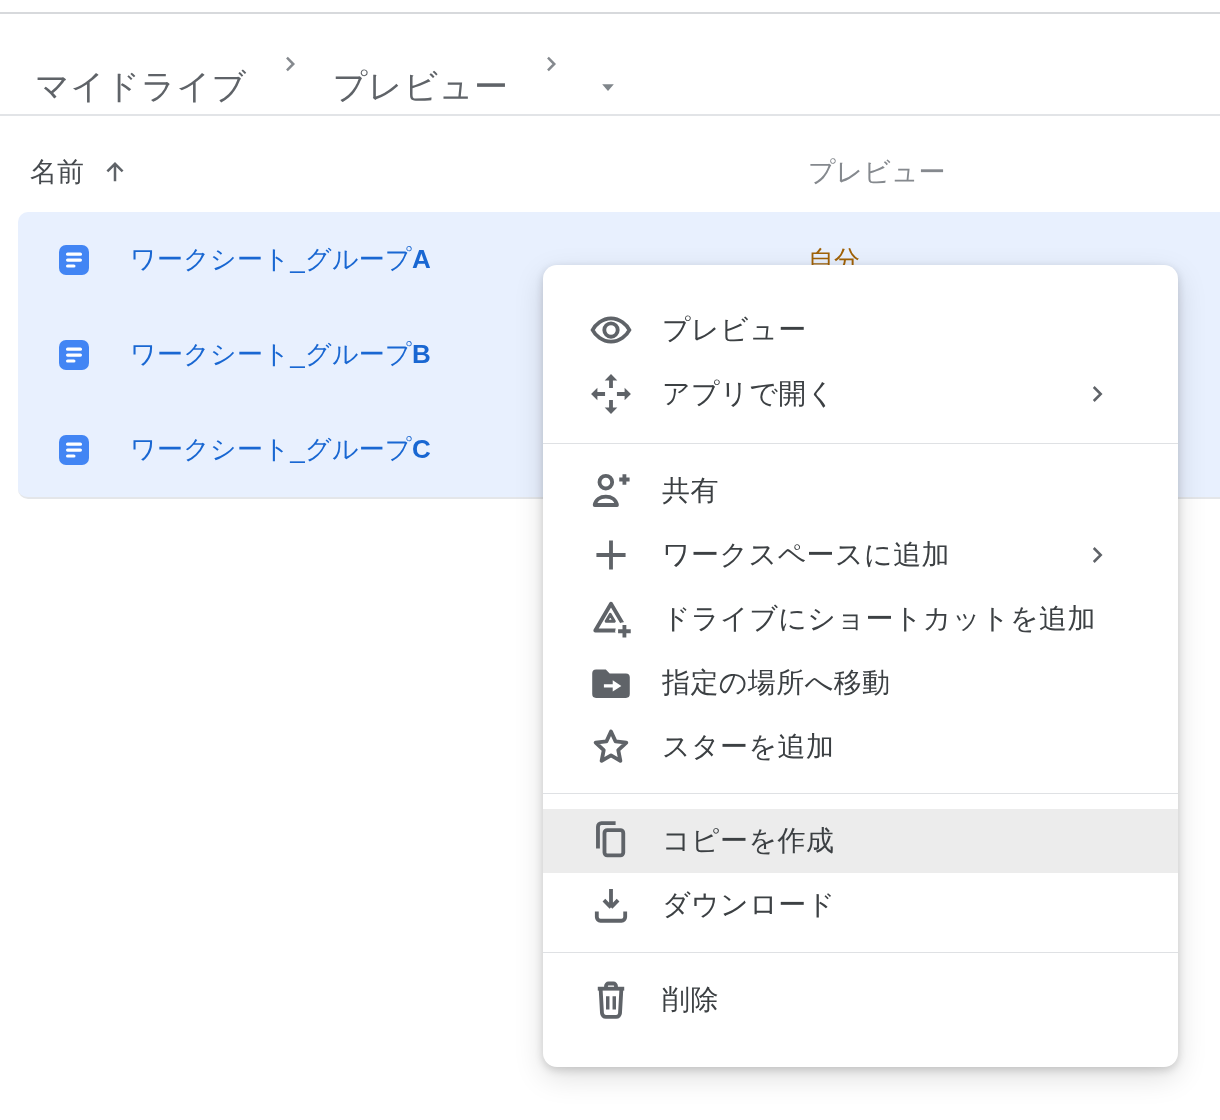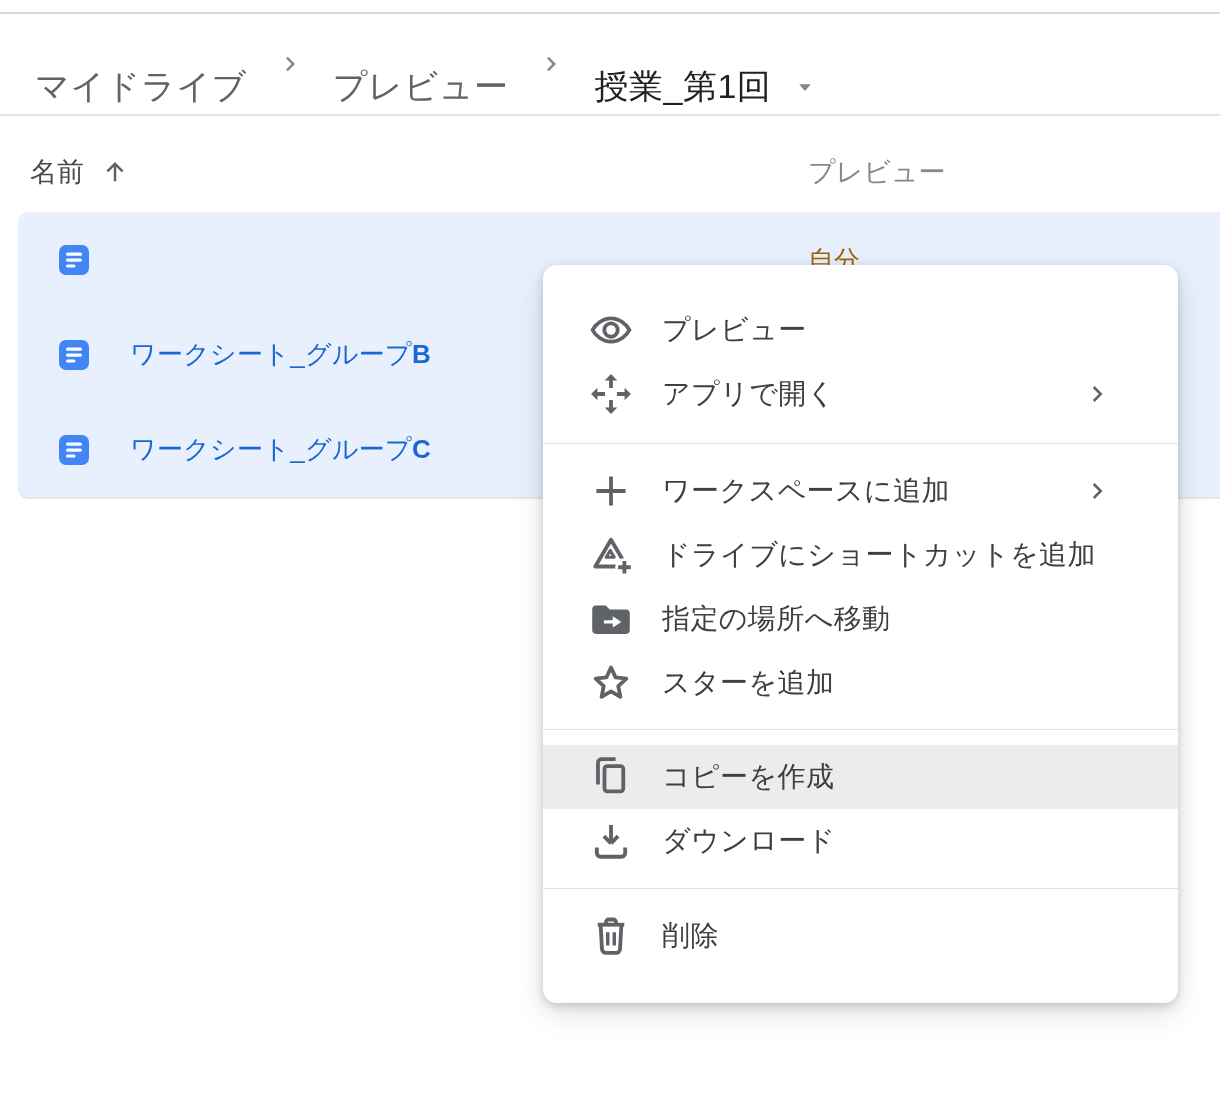--- a/index.html
+++ b/index.html
@@ -64,21 +64,20 @@
         <path d="m9.2 6.2 5.8 5.8-5.8 5.8" fill="none" stroke="#85898e" stroke-width="2.3"></path>
       </svg>
   </span>
   <span class="crumb">プレビュー</span>
   <span class="crumb-sep">
     <svg width="26" height="26" viewBox="0 0 24 24">
         <path d="m9.2 6.2 5.8 5.8-5.8 5.8" fill="none" stroke="#85898e" stroke-width="2.3"></path>
       </svg>
   </span>
   <span class="crumb current">
-    <span>授業_第1回</span>
     <svg width="28" height="28" viewBox="0 0 24 24">
         <path d="M7 9.6h10L12 15.4z" fill="#80868b"></path>
       </svg>
   </span>
 </div>
 
 <div class="hairline below-breadcrumb"></div>
 
 <div class="list-header">
   <div class="col-name">
@@ -96,20 +95,21 @@
 
   <div class="file-row">
     <span class="doc-icon">
       <svg width="32" height="32" viewBox="0 0 32 32">
         <rect x="1" y="1" width="30" height="30" rx="7" fill="#4285f4"></rect>
         <rect x="8" y="8.6" width="16" height="3.2" rx="1.6" fill="#fff"></rect>
         <rect x="8" y="14.5" width="16" height="3.2" rx="1.6" fill="#fff"></rect>
         <rect x="8" y="20.4" width="9.5" height="3.2" rx="1.6" fill="#fff"></rect>
       </svg>
     </span>
+    <span class="file-name"><span>ワークシート_グループ</span><b>A</b></span>
     <span class="owner-cell">自分</span>
   </div>
 
   <div class="file-row">
     <span class="doc-icon">
       <svg width="32" height="32" viewBox="0 0 32 32">
         <rect x="1" y="1" width="30" height="30" rx="7" fill="#4285f4"></rect>
         <rect x="8" y="8.6" width="16" height="3.2" rx="1.6" fill="#fff"></rect>
         <rect x="8" y="14.5" width="16" height="3.2" rx="1.6" fill="#fff"></rect>
         <rect x="8" y="20.4" width="9.5" height="3.2" rx="1.6" fill="#fff"></rect>
@@ -157,20 +157,30 @@
           <path d="m9.4 6.4 5.6 5.6-5.6 5.6" fill="none" stroke="#5f6368" stroke-width="2"></path>
         </svg>
     </span>
   </div>
 
   <hr class="menu-divider sec-1">
 
   <div class="menu-item">
     <span class="mi-icon">
       <svg width="46" height="46" viewBox="0 0 24 24">
+        <circle cx="9.3" cy="7.4" r="3.3" fill="none" stroke="#5f6368" stroke-width="2"></circle>
+        <path d="M3.5 19.3c.5-2.9 2.9-4.4 5.8-4.4s5.3 1.5 5.8 4.4Z" fill="none" stroke="#5f6368" stroke-width="2" stroke-linejoin="round"></path>
+        <path d="M19 3.3v5.4M16.3 6h5.4" stroke="#5f6368" stroke-width="2"></path>
+      </svg>
+    </span>
+    <span class="mi-label">共有</span>
+  </div>
+  <div class="menu-item">
+    <span class="mi-icon">
+      <svg width="46" height="46" viewBox="0 0 24 24">
           <path d="M12 4.4v15.2M4.4 12h15.2" stroke="#5f6368" stroke-width="2"></path>
         </svg>
     </span>
     <span class="mi-label">ワークスペースに追加</span>
     <span class="mi-sub">
       <svg width="30" height="30" viewBox="0 0 24 24">
           <path d="m9.4 6.4 5.6 5.6-5.6 5.6" fill="none" stroke="#5f6368" stroke-width="2"></path>
         </svg>
     </span>
   </div>

